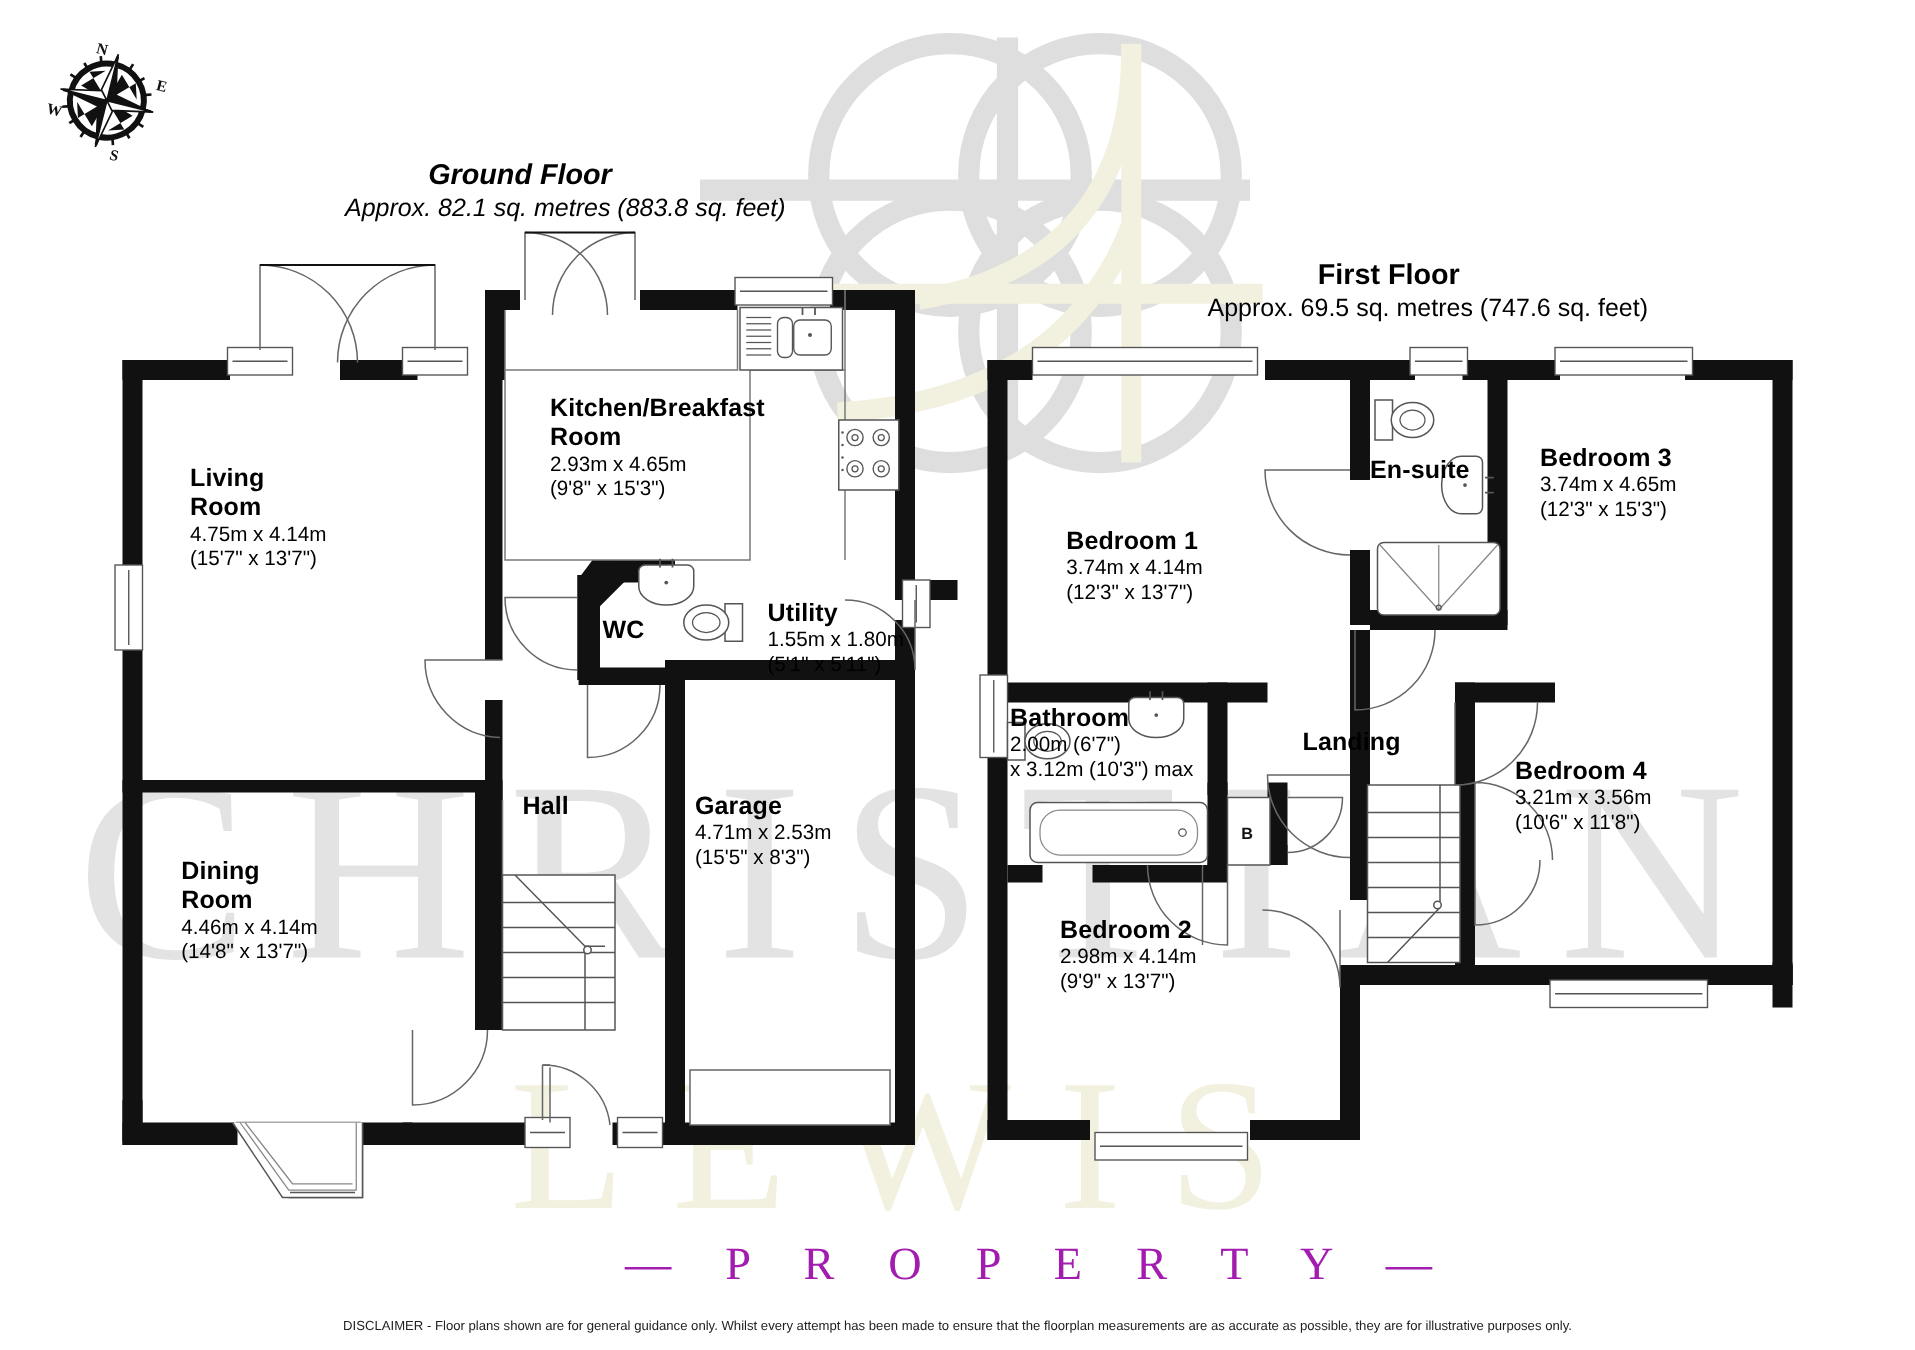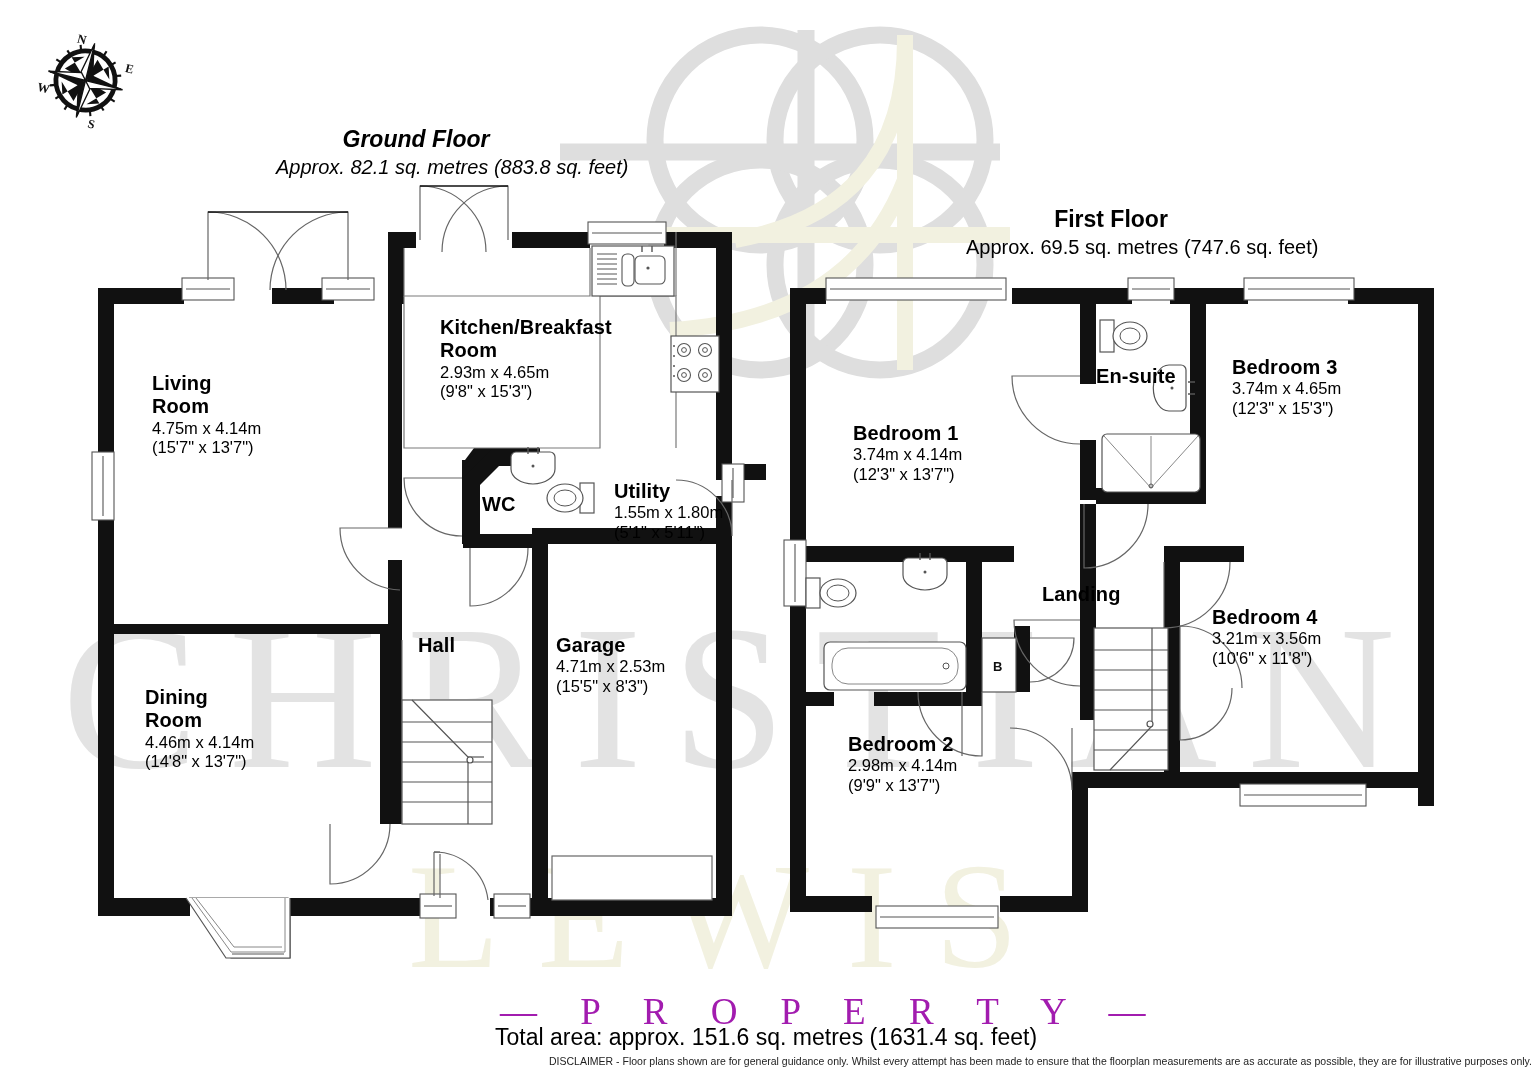--- a/index.html
+++ b/index.html
@@ -59,21 +59,21 @@
     position: absolute;
     width: 100%;
     text-align: center;
     font-size: 23px;
     font-weight: normal;
     white-space: nowrap;
   }
   .disclaimer {
     position: absolute;
     width: 100%;
-    text-align: right;
+    text-align: center;
     font-size: 10.5px;
     color: #222;
     white-space: nowrap;
   }
   .wm-text {
     position: absolute;
     font-family: "Liberation Serif", serif;
     white-space: nowrap;
     user-select: none;
     pointer-events: none;
@@ -608,33 +608,37 @@
   <div class="lbl" style="left:1096px; top:365px; width:104px;">
     <div class="nm">En-suite</div>
   </div>
 
   <div class="lbl" style="left:1232px; top:356px; width:186px;">
     <div class="nm">Bedroom 3</div>
     <div class="dim">3.74m x 4.65m</div>
     <div class="dim">(12'3" x 15'3")</div>
   </div>
 
+  <div class="lbl" style="left:808px; top:564px; width:194px;">
+    <div class="nm">Bathroom</div>
+    <div class="dim">2.00m (6'7")</div>
+    <div class="dim">x 3.12m (10'3") max</div>
+  </div>
 
   <div class="lbl" style="left:1042px; top:583px; width:118px;">
     <div class="nm">Landing</div>
   </div>
 
   <div class="lbl" style="left:1212px; top:606px; width:184px;">
     <div class="nm">Bedroom 4</div>
     <div class="dim">3.21m x 3.56m</div>
     <div class="dim">(10'6" x 11'8")</div>
   </div>
 
   <div class="lbl" style="left:848px; top:733px; width:186px;">
     <div class="nm">Bedroom 2</div>
     <div class="dim">2.98m x 4.14m</div>
     <div class="dim">(9'9" x 13'7")</div>
   </div>
 
-  <div class="total-area" style="top:1024px;">Total area: approx. 151.6 sq. metres (1631.4 sq. feet)</div>
   <div class="disclaimer" style="top:1055px;">DISCLAIMER -  Floor plans shown are for general guidance only. Whilst every attempt has been made to ensure that the floorplan measurements are as accurate as possible, they are for illustrative purposes only.</div>
 
 </div>
 
 </body></html>

